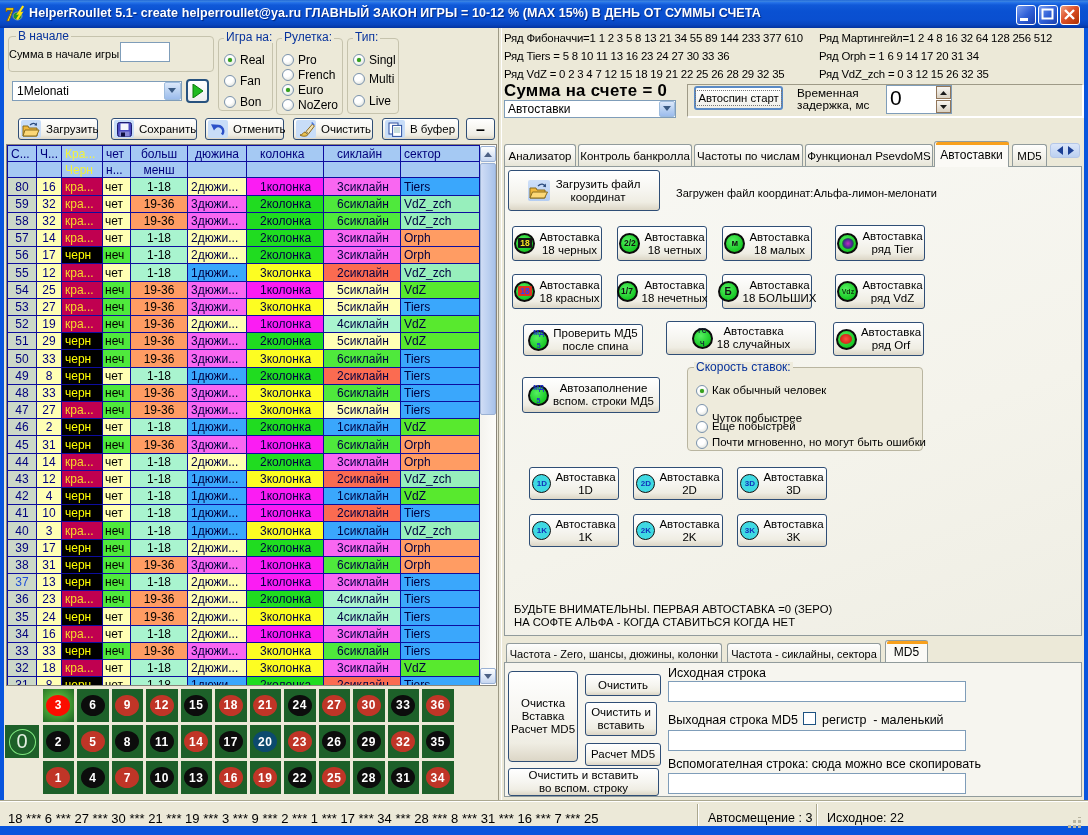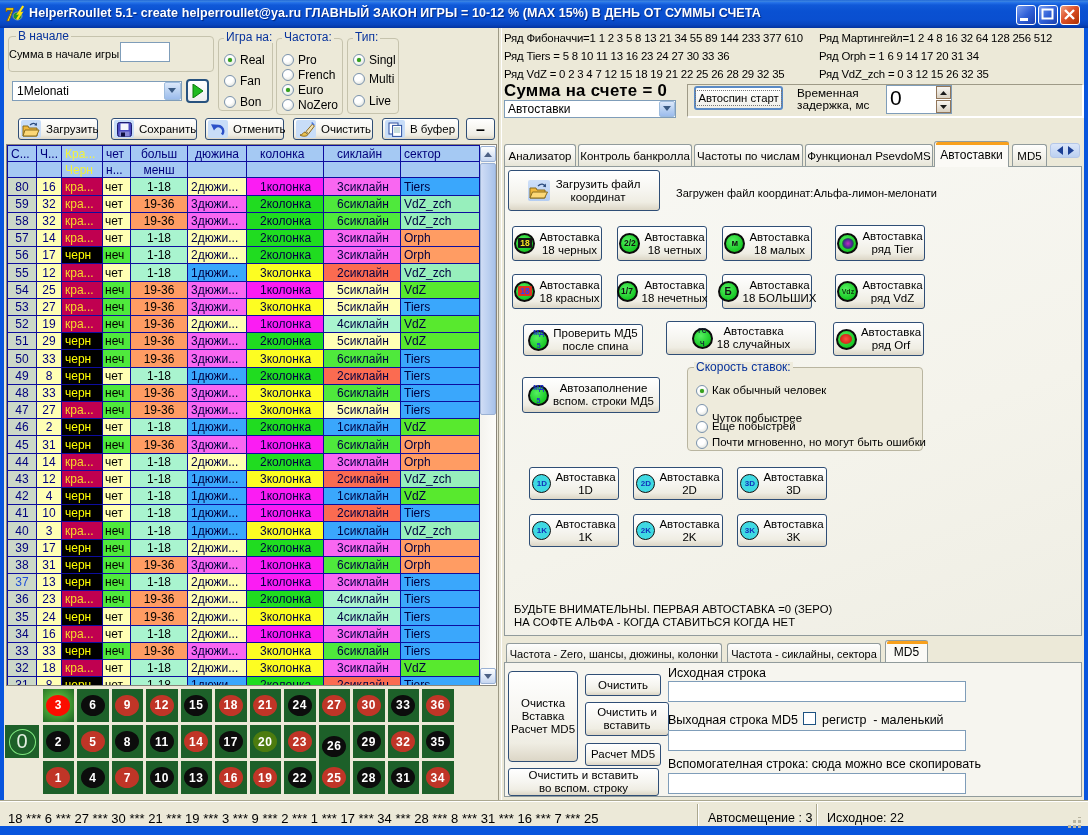--- a/index.html
+++ b/index.html
@@ -75,21 +75,21 @@
 <span class="ab r" style="left:224px;top:54px;">
     <span class="rd"></span>
   </span>
 <span class="ab rl" style="left:240px;top:53px;">Real</span>
 <span class="ab r" style="left:224px;top:75px;"></span>
 <span class="ab rl" style="left:240px;top:74px;">Fan</span>
 <span class="ab r" style="left:224px;top:96px;"></span>
 <span class="ab rl" style="left:240px;top:95px;">Bon</span>
 
 <div class="ab gb" style="left:276px;top:38px;width:67px;height:77px;"></div>
-<div class="ab gbl" style="left:282px;top:32px;">Частота:</div>
+<div class="ab gbl" style="left:282px;top:32px;">Рулетка:</div>
 <span class="ab r" style="left:282px;top:54px;"></span>
 <span class="ab rl" style="left:298px;top:53px;">Pro</span>
 <span class="ab r" style="left:282px;top:69px;"></span>
 <span class="ab rl" style="left:298px;top:68px;">French</span>
 <span class="ab r" style="left:282px;top:84px;">
     <span class="rd"></span>
   </span>
 <span class="ab rl" style="left:298px;top:83px;">Euro</span>
 <span class="ab r" style="left:282px;top:99px;"></span>
 <span class="ab rl" style="left:298px;top:98px;">NoZero</span>
@@ -579,26 +579,26 @@
 <div class="rc" style="left:146.0px;top:725.0px;width:31.6px;height:33.0px;">
     <b style="background:#0c0c0c;">11</b>
   </div>
 <div class="rc" style="left:180.5px;top:725.0px;width:31.6px;height:33.0px;">
     <b style="background:#c03527;">14</b>
   </div>
 <div class="rc" style="left:215.0px;top:725.0px;width:31.6px;height:33.0px;">
     <b style="background:#0c0c0c;">17</b>
   </div>
 <div class="rc" style="left:249.5px;top:725.0px;width:31.6px;height:33.0px;">
-    <b style="background:#4d7c0f;">20</b>
+    <b style="background:#0c4a6e;">20</b>
   </div>
 <div class="rc" style="left:284.0px;top:725.0px;width:31.6px;height:33.0px;">
     <b style="background:#c03527;">23</b>
   </div>
-<div class="rc" style="left:318.5px;top:725.0px;width:31.6px;height:42px;">
+<div class="rc" style="left:318.5px;top:725.0px;width:31.6px;height:33.0px;">
     <b style="background:#0c0c0c;">26</b>
   </div>
 <div class="rc" style="left:353.0px;top:725.0px;width:31.6px;height:33.0px;">
     <b style="background:#0c0c0c;">29</b>
   </div>
 <div class="rc" style="left:387.5px;top:725.0px;width:31.6px;height:33.0px;">
     <b style="background:#c03527;">32</b>
   </div>
 <div class="rc" style="left:422.0px;top:725.0px;width:31.6px;height:33.0px;">
     <b style="background:#0c0c0c;">35</b>
@@ -838,21 +838,21 @@
 <div class="ab lbl" style="left:514px;top:603px;font-size:11.3px;">БУДЬТЕ ВНИМАТЕЛЬНЫ. ПЕРВАЯ АВТОСТАВКА =0 (ЗЕРО)</div>
 <div class="ab lbl" style="left:514px;top:616px;font-size:11.3px;">НА СОФТЕ АЛЬФА - КОГДА СТАВИТЬСЯ КОГДА НЕТ</div>
 
 <div class="ab tab" style="left:506px;top:643px;width:216px;height:20px;font-size:11px;">Частота - Zero, шансы, дюжины, колонки</div>
 <div class="ab tab" style="left:727px;top:643px;width:154px;height:20px;font-size:11px;">Частота - сиклайны, сектора</div>
 <div class="ab tabact" style="left:885px;top:640px;width:43px;height:23px;"><span style="position:absolute;left:1px;top:0px;width:41px;height:3px;background:#f8a01c;border-radius:2px 2px 0 0;"></span>MD5</div>
 <div class="ab" style="left:504px;top:662px;width:578px;height:135px;border:1px solid #919b9c;background:#f6f5ef;"></div>
 
 <div class="ab btn" style="left:508px;top:671px;width:70px;height:91px;border-radius:4px;">Очистка<br>Вставка<br>Расчет MD5</div>
 <div class="ab btn" style="left:585px;top:674px;width:76px;height:22px;">Очистить</div>
-<div class="ab btn" style="left:585px;top:702px;width:84px;height:34px;">Очистить и<br>вставить</div>
+<div class="ab btn" style="left:585px;top:702px;width:72px;height:34px;">Очистить и<br>вставить</div>
 <div class="ab btn" style="left:585px;top:743px;width:76px;height:23px;">Расчет MD5</div>
 <div class="ab btn" style="left:508px;top:768px;width:151px;height:28px;">Очистить и  вставить<br>во вспом. строку</div>
 
 <div class="ab lbl" style="left:668px;top:666px;font-size:12.5px;">Исходная строка</div>
 <div class="ab tb" style="left:668px;top:681px;width:298px;height:21px;"></div>
 <div class="ab lbl" style="left:668px;top:713px;font-size:12.5px;">Выходная строка MD5</div>
 <div class="ab tb" style="left:803px;top:712px;width:13px;height:13px;border:1px solid #1d5281;"></div>
 <div class="ab lbl" style="left:822px;top:713px;font-size:12.5px;">регистр&nbsp; - маленький</div>
 <div class="ab tb" style="left:668px;top:730px;width:298px;height:21px;"></div>
 <div class="ab lbl" style="left:668px;top:757px;font-size:12.5px;">Вспомогателная строка: сюда можно все скопировать</div>

